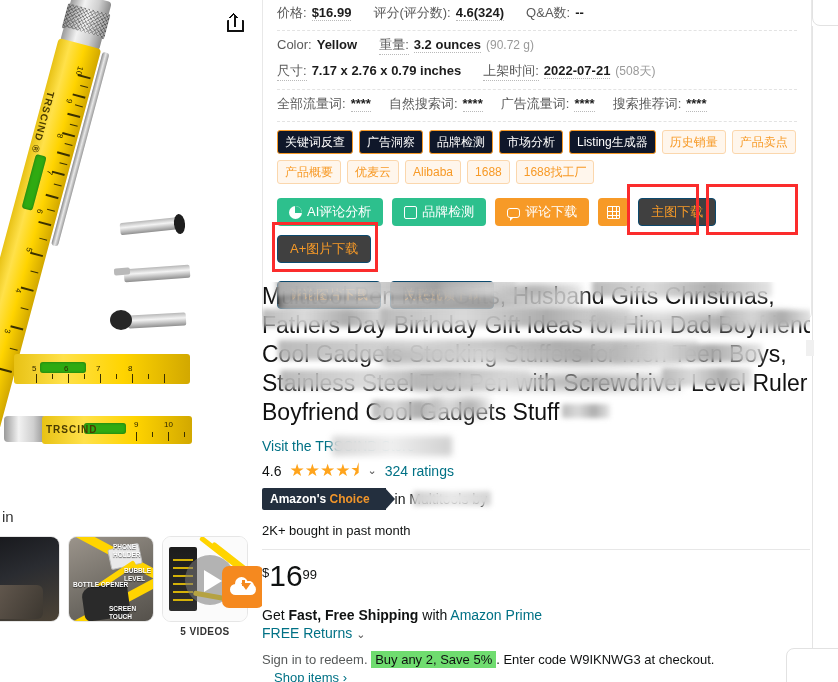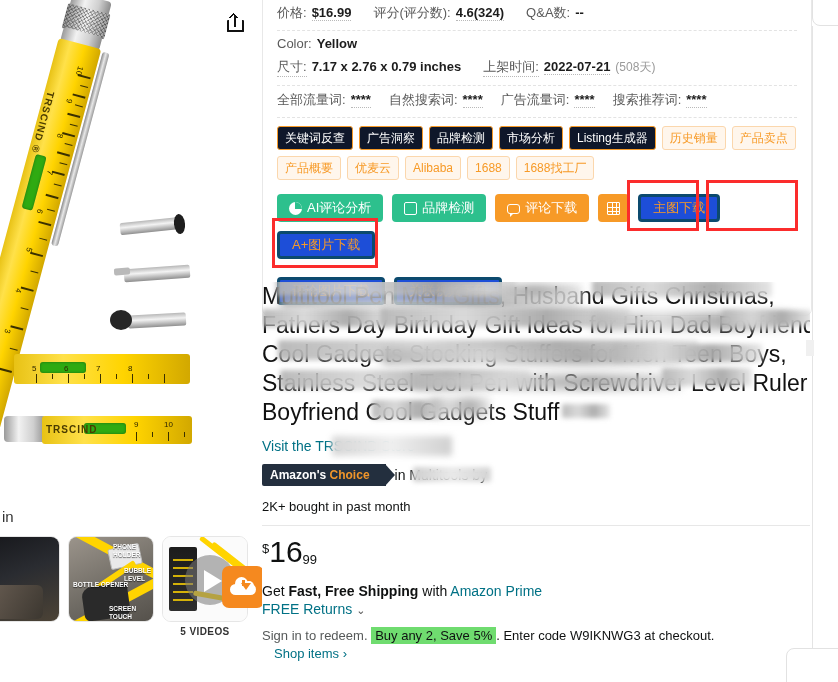--- a/index.html
+++ b/index.html
@@ -203,21 +203,21 @@
   
   .act-wrap { display:flex; flex-wrap:wrap; gap:9px; padding:10px 0 2px 0; position:relative; }
   .btn {
     display:flex; align-items:center; justify-content:center; gap:5px;
     height:28px; padding:0 12px; border-radius:4px; cursor:pointer;
     font-size:13px; font-family:"Liberation Sans", sans-serif; white-space:nowrap; border:none;
   }
   .btn.green { background:#2dc08d; color:#fff; }
   .btn.orange { background:#f79a27; color:#fff; }
   .btn.orange.sq { padding:0 9px; }
-  .btn.ghost { background:#1d4ed8; color:#f79a27; border:3px solid #0c4a6e; }
+  .btn.ghost { background:#404040; color:#f79a27; border:1px solid #0c4a6e; }
   .bico { display:inline-block; width:13px; height:13px; position:relative; }
   .bico.brand { border:1.6px solid #fff; border-radius:2px; }
   .bico.pie { border-radius:50%; background:#fff; }
   .bico.pie:after {
     content:""; position:absolute; left:6px; top:0px; width:7px; height:7px;
     background:#2dc08d; border-radius:0 7px 0 0;
   }
   .bico.chat { border:1.6px solid #fff; border-radius:3px; height:10px; margin-top:1px; }
   .bico.chat:after {
     content:""; position:absolute; left:2px; bottom:-4px; width:0; height:0;
@@ -276,21 +276,21 @@
   .choice-mask {
     position:absolute; right:-4px; top:0px; width:78px; height:15px;
     background:linear-gradient(90deg,#cfcfcf,#e9e9e9,#d4d4d4); filter:blur(2.6px); border-radius:2px;
   }
   .bought { font-size:13px; color:#0f1111; margin-top:13px; font-family:"Liberation Sans", sans-serif; }
   .divider { height:1px; background:#e7e7e7; margin:11px 0 10px 0; }
 
   .price-line { display:flex; align-items:flex-start; margin-top:2px; }
   .cur { font-size:13px; color:#0f1111; margin-top:5px; font-family:"Liberation Sans", sans-serif; }
   .whole { font-size:30px; line-height:31px; color:#0f1111; font-family:"Liberation Sans", sans-serif; }
-  .frac { font-size:13px; color:#0f1111; margin-top:16px; font-family:"Liberation Sans", sans-serif; }
+  .frac { font-size:13px; color:#0f1111; margin-top:7px; font-family:"Liberation Sans", sans-serif; }
 
   .ship { font-size:14px; color:#0f1111; margin-top:16px; font-family:"Liberation Sans", sans-serif; }
   .ship b { font-weight:bold; }
   .teal { color:#007185; cursor:pointer; }
   .freeret { font-size:14px; color:#007185; cursor:pointer; margin-top:2px; font-family:"Liberation Sans", sans-serif; }
   .promo { font-size:13px; color:#0f1111; margin-top:11px; font-family:"Liberation Sans", sans-serif; }
   .promo .gray { color:#565959; }
   .promo-hl { background:#6fdc6f; padding:1px 4px; }
   .shop-items { font-size:13px; color:#007185; cursor:pointer; margin-top:3px; margin-left:12px; font-family:"Liberation Sans", sans-serif; }
 
@@ -483,20 +483,25 @@
         <span class="ss-key">Q&amp;A数:</span>
         <span class="ss-val">--</span>
       </div>
     </div>
 
     <div class="ss-row nb" style="padding-bottom:2px;">
       <div class="ss-field">
         <span class="ss-key">Color:</span>
         <span class="ss-val">Yellow</span>
       </div>
+      <div class="ss-field">
+        <span class="ss-key ul">重量:</span>
+        <span class="ss-val ul">3.2 ounces</span>
+        <span class="ss-sub">(90.72 g)</span>
+      </div>
     </div>
 
     <div class="ss-row">
       <div class="ss-field">
         <span class="ss-key ul">尺寸:</span>
         <span class="ss-val">7.17 x 2.76 x 0.79 inches</span>
       </div>
       <div class="ss-field">
         <span class="ss-key ul">上架时间:</span>
         <span class="ss-val ul">2022-07-21</span>
@@ -600,20 +605,26 @@
       <div class="redact" style="left:110px; top:118px; width:70px; height:19px;"></div>
       <div class="redact soft" style="left:168px; top:116px; width:60px; height:18px;"></div>
       <div class="redact" style="left:300px; top:122px; width:48px; height:14px;"></div>
     </div>
 
     <div class="store-link">
       <span>Visit the TRSCIND Store</span>
       <span class="store-mask"></span>
     </div>
 
+    <div class="rating-row">
+      <span class="rv">4.6</span>
+      <span class="stars">★★★★<span style="color:#ffa41c;">⯨</span></span>
+      <span class="caret">⌄</span>
+      <span class="ratings-link">324 ratings</span>
+    </div>
 
     <div class="choice-row">
       <div class="choice-badge">
         <span>Amazon's</span>
         <span class="ch2">Choice</span>
       </div>
       <div class="choice-text">
         <span>in Multitools by</span>
         <span class="choice-mask"></span>
       </div>

